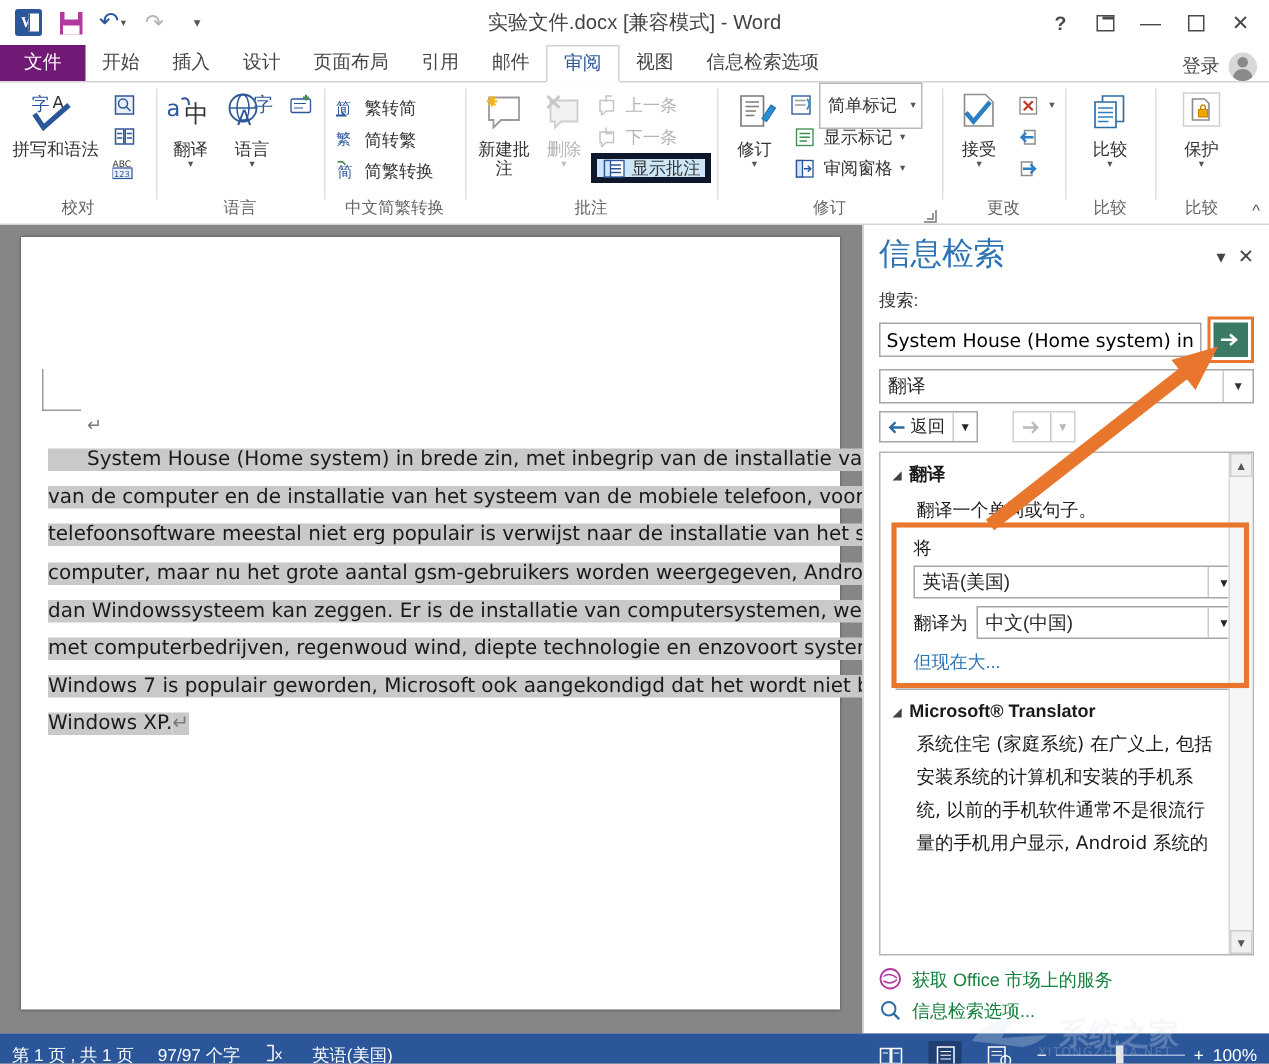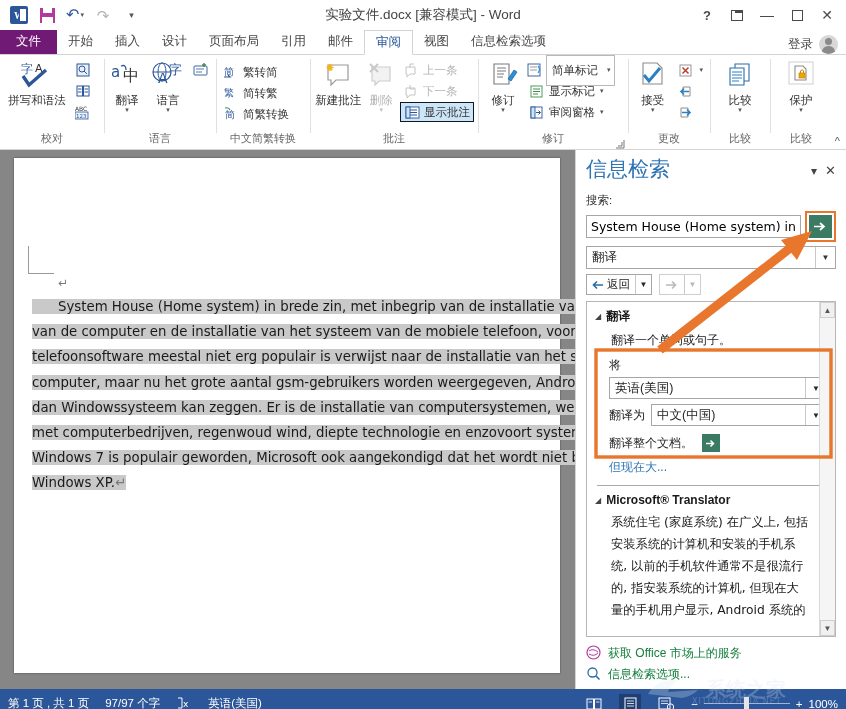--- a/index.html
+++ b/index.html
@@ -76,21 +76,21 @@
   .rgroup-label { text-align:center; font-size:11px; color:#666; padding-bottom:3px; }
 
   .bigbtn { width:58px; display:flex; flex-direction:column; align-items:center; padding:2px 1px; }
   .bigbtn .lbl { font-size:11.5px; color:#333; text-align:center; line-height:1.15; margin-top:2px; }
   .bigbtn .caret { font-size:7px; color:#555; line-height:6px;}
   .bigico { height:32px; display:flex; align-items:center; justify-content:center; }
 
   .smallcol{display:flex;flex-direction:column;gap:1px;padding-top:2px;}
   .smallbtn{display:flex;align-items:center;gap:4px;padding:1px 3px;font-size:11.5px;color:#333;height:20px;white-space:nowrap;}
   .smallbtn.disabled{color:#b5b5b5;}
-  .smallbtn.sel{background:#cde6f7;border:1px solid #0f172a;}
+  .smallbtn.sel{background:#cde6f7;border:4px solid #0f172a;}
   .sico{width:16px;height:16px;display:flex;align-items:center;justify-content:center;flex:0 0 16px;}
 
   .dlg-launcher{position:absolute;right:3px;bottom:2px;width:9px;height:9px;}
 
   .collapse-ribbon{position:absolute;right:6px;bottom:2px;font-size:11px;color:#555;}
 
   
   .markupbox{display:flex;align-items:center;border:1px solid #b8b8b8;height:31px;padding:0 3px 0 5px;font-size:11.5px;gap:8px;}
 
   
@@ -134,21 +134,21 @@
     width:23px;height:23px;background:#3b7a63;color:#fff;display:flex;align-items:center;justify-content:center;
     font-size:13px;
   }
   .go-highlight{ padding:2px; border:2px solid #e8762c; display:flex; }
   .combo{
     margin-top:4px;height:23px;border:1px solid #a6a6a6;display:flex;align-items:center;
     font-size:12.5px;padding:0 0 0 5px;
   }
   .combo .val{flex:1;overflow:hidden;white-space:nowrap;}
   .combo .arrow{width:20px;height:21px;border-left:1px solid #c9c9c9;display:flex;align-items:center;justify-content:center;font-size:8px;color:#333;}
-  .navrow{display:flex;align-items:flex-start;gap:7px;margin-top:5px;}
+  .navrow{display:flex;align-items:flex-start;gap:23px;margin-top:5px;}
   .navgrp{display:flex;align-items:center;border:1px solid #a6a6a6;height:21px;}
   .navgrp .main-b{display:flex;align-items:center;gap:3px;padding:0 5px;font-size:11.5px;}
   .navgrp .split{border-left:1px solid #c9c9c9;width:16px;height:19px;display:flex;align-items:center;justify-content:center;font-size:8px;}
   .navgrp.dim{border-color:#cfcfcf;color:#b9b9b9;}
 
   .results {
     margin-top:6px; border:1px solid #b6b6b6; flex:1; position:relative; overflow:hidden;
     background:#fff;
   }
   .results-inner{ padding:6px 8px 0 8px; }
@@ -666,42 +666,33 @@
           </div>
           <div style="display:flex;align-items:center;gap:6px;margin-top:5px;">
             <span class="field-lbl">翻译为</span>
             <span class="res-combo" style="flex:1;">
               <span class="val">中文(中国)</span>
               <span class="arrow">▼</span>
             </span>
           </div>
         </div>
 
-        <div class="transl-all" style="margin-left:14px;">
-          <span>翻译整个文档。</span>
-          <span class="mini-go">
-            <svg width="11" height="9">
-                <path d="M0 4.5 h7 M4.5 1.5 l3 3 l-3 3" stroke="#fff" stroke-width="1.5" fill="none"></path>
-              </svg>
-          </span>
-        </div>
 
         <a class="link" style="margin-left:14px;">但现在大...</a>
 
         <div class="divider"></div>
 
         <div class="sect-head" style="margin-top:7px;">
           <span class="tri">◢</span>
           <span>Microsoft® Translator</span>
         </div>
         <div class="ms-body">
           <div>系统住宅 (家庭系统) 在广义上, 包括</div>
           <div>安装系统的计算机和安装的手机系</div>
           <div>统, 以前的手机软件通常不是很流行</div>
-          <div>的, 指安装系统的计算机, 但现在大</div>
           <div>量的手机用户显示, Android 系统的</div>
         </div>
       </div>
       <div class="res-scrollbar">
         <div class="res-scroll-up">▲</div>
         <div class="res-scroll-dn">▼</div>
       </div>
     </div>
 
     <div class="pane-foot">

